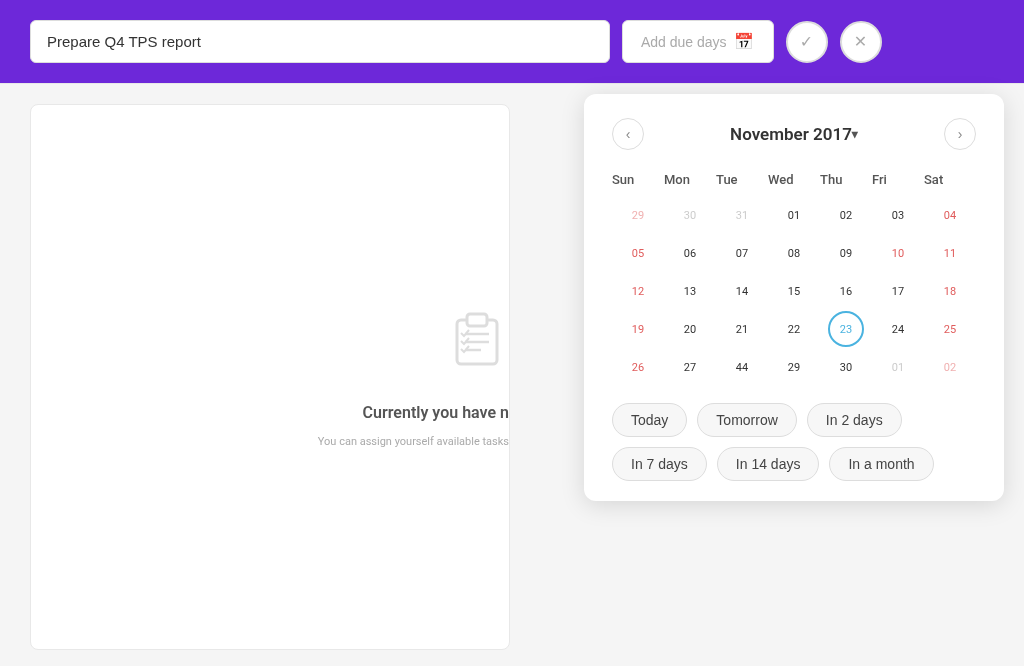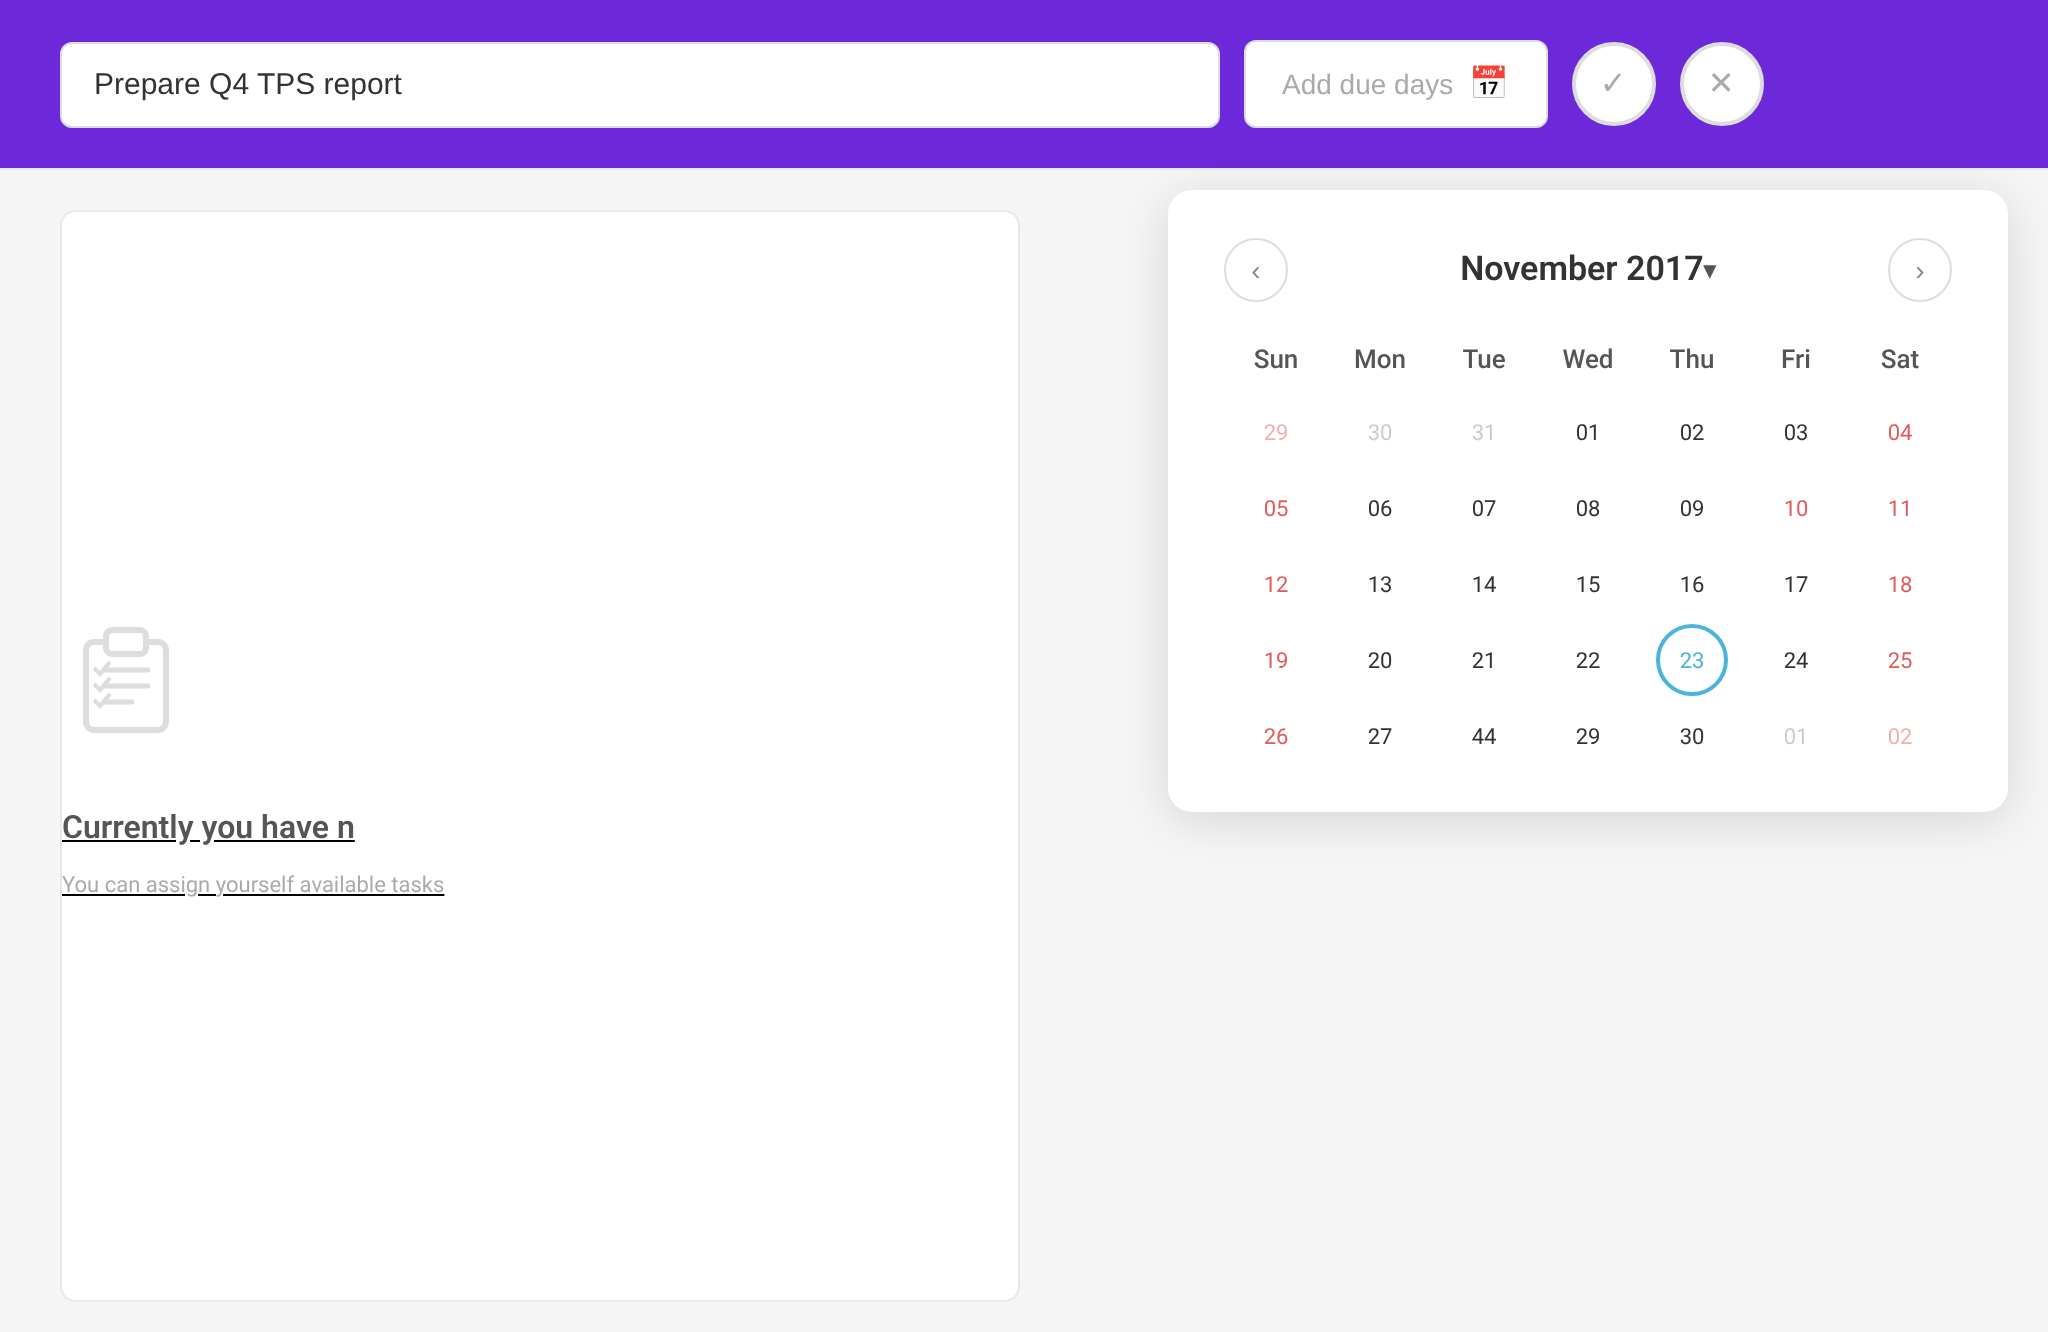--- a/index.html
+++ b/index.html
@@ -71,26 +71,25 @@
       height: calc(666px - 80px);
     }
 
     .content-panel {
       flex: 1;
       background: #fff;
       margin: 20px 30px;
       border-radius: 8px;
       border: 1px solid #e8e8e8;
       display: flex;
-      align-items: flex-start;
+      align-items: flex-end;
       justify-content: center;
       flex-direction: column;
       gap: 12px;
       max-width: 480px;
-      text-decoration: underline;
     }
 
     .clipboard-icon {
       font-size: 60px;
       color: #e0e0e0;
       margin-bottom: 8px;
     }
 
     .no-tasks-title {
       font-size: 16px;
@@ -158,21 +157,21 @@
       width: 100%;
     }
 
     .cal-weekdays {
       display: grid;
       grid-template-columns: repeat(7, 1fr);
       margin-bottom: 6px;
     }
 
     .cal-weekday {
-      text-align: center;
+      text-align: left;
       font-size: 13px;
       font-weight: 500;
       color: #555;
       padding: 4px 0;
     }
 
     .cal-days {
       display: grid;
       grid-template-columns: repeat(7, 1fr);
       row-gap: 2px;
@@ -325,15 +324,24 @@
           <div class="cal-day weekend">26</div>
           <div class="cal-day">27</div>
           <div class="cal-day">44</div>
           <div class="cal-day">29</div>
           <div class="cal-day">30</div>
           <div class="cal-day other-month">01</div>
           <div class="cal-day other-month weekend">02</div>
         </div>
     </div>
 
+    <div class="quick-btns">
+
+    <button class="quick-btn">Today</button>
+        <button class="quick-btn">Tomorrow</button>
+        <button class="quick-btn">In 2 days</button>
+        <button class="quick-btn">In 7 days</button>
+        <button class="quick-btn">In 14 days</button>
+        <button class="quick-btn">In a month</button>
+      </div>
   </div>
 
 </div>
 
 </body></html>

